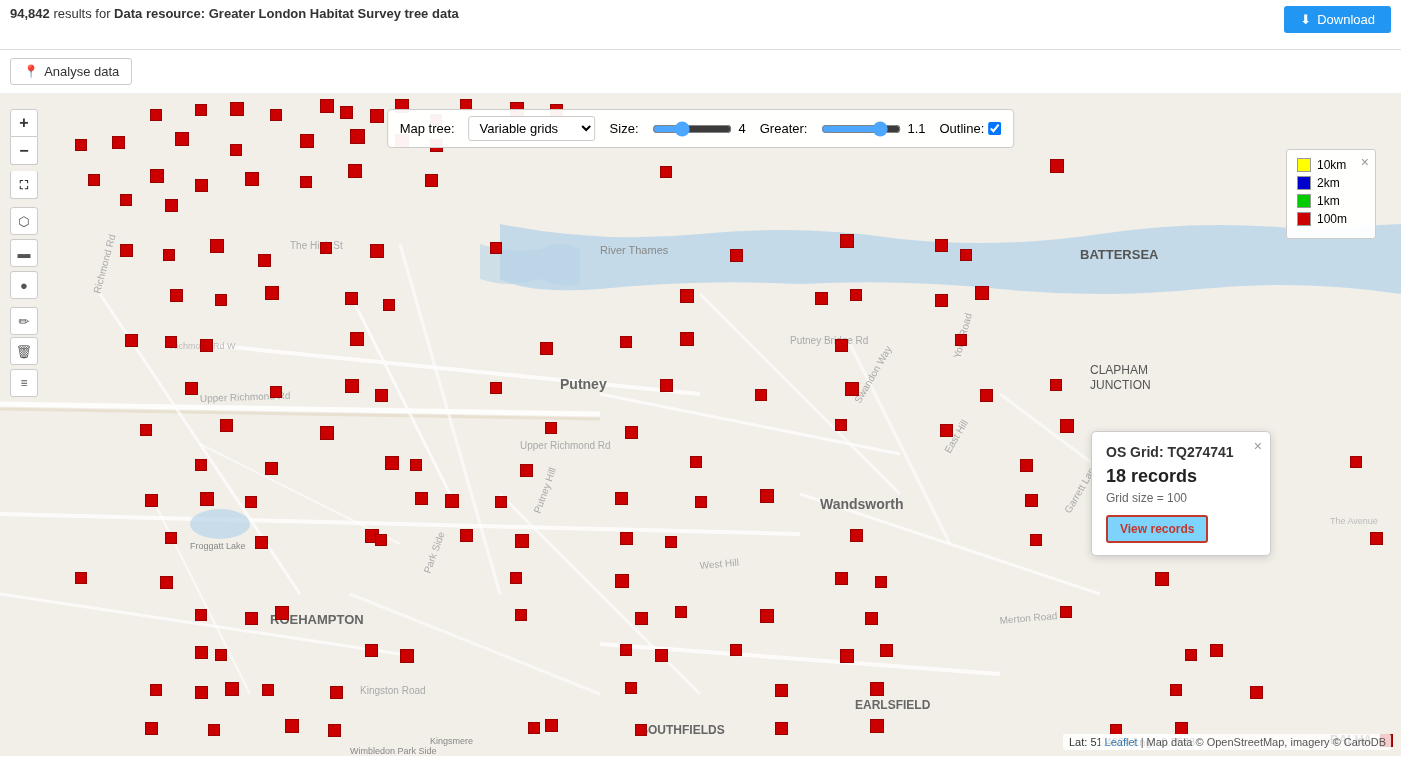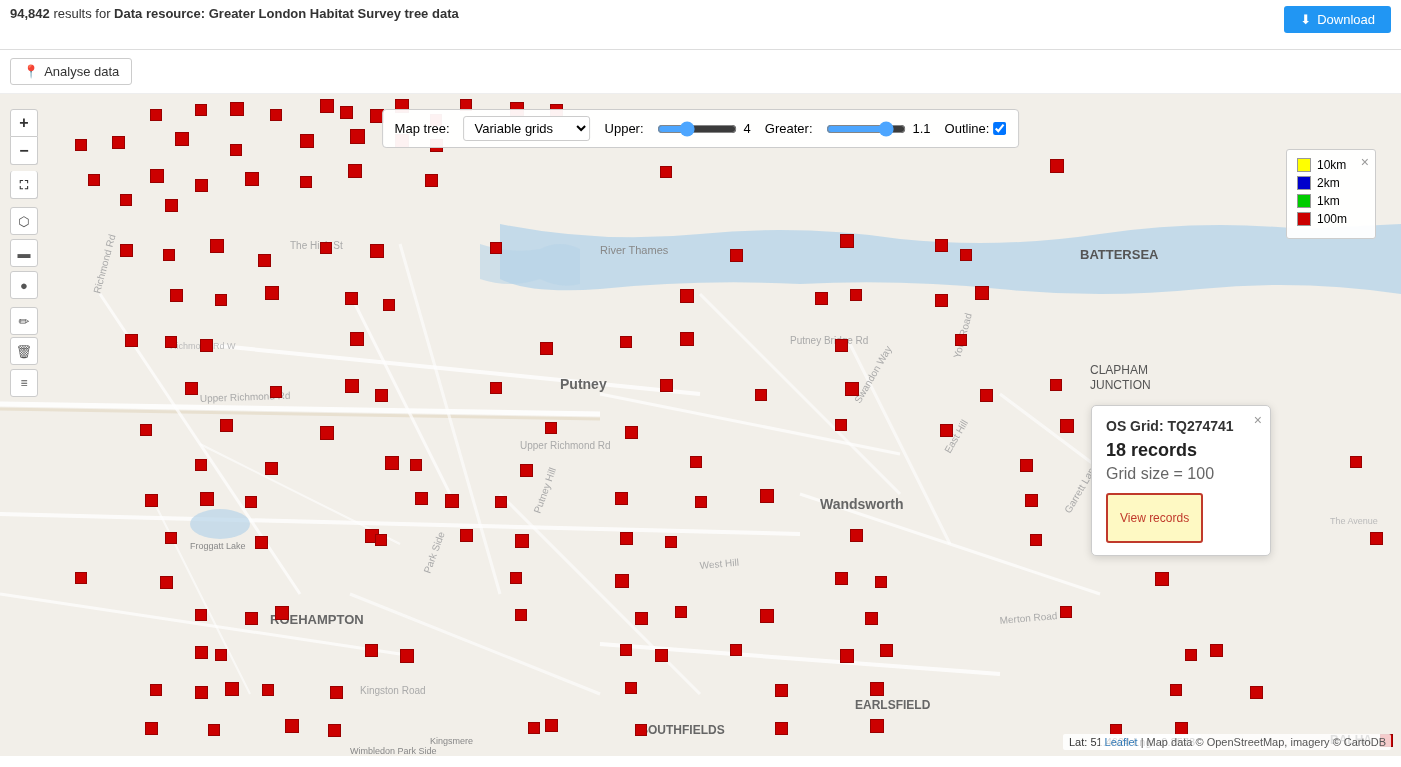--- a/index.html
+++ b/index.html
@@ -246,33 +246,33 @@
       margin-bottom: 6px;
       color: #333;
     }
     .popup-count {
       font-size: 18px;
       font-weight: bold;
       margin-bottom: 4px;
       color: #222;
     }
     .popup-detail {
-      font-size: 16px;
+      font-size: 12px;
       color: #666;
       margin-bottom: 10px;
     }
     .view-records-btn {
-      background: #fef9c3;
+      background: #7dd3fc;
       border: 2px solid #c0392b;
       color: #c0392b;
-      padding: 16px 12px;
+      padding: 5px 12px;
       border-radius: 3px;
       cursor: pointer;
       font-size: 12px;
-      font-weight: normal;
+      font-weight: bold;
     }
 
     
     .map-attribution {
       position: absolute;
       bottom: 6px;
       right: 10px;
       background: rgba(255,255,255,0.8);
       font-size: 11px;
       padding: 2px 5px;
@@ -414,21 +414,21 @@
       <button class="layer-btn">≡</button>
     </div>
 
     <div class="map-toolbar">
       <span>Map tree:</span>
       <select>
         <option>Variable grids</option>
         <option>Heat map</option>
         <option>Points</option>
       </select>
-      <span>Upper:</span>
+      <span>Size:</span>
       <div class="slider-container">
         <input type="range" min="1" max="10" value="4" style="">
         <span>4</span>
       </div>
       <span>Greater:</span>
       <div class="slider-container">
         <input type="range" min="0" max="1" step="0.1" value="0.8" style="">
         <span>1.1</span>
       </div>
       <div class="outline-check">

